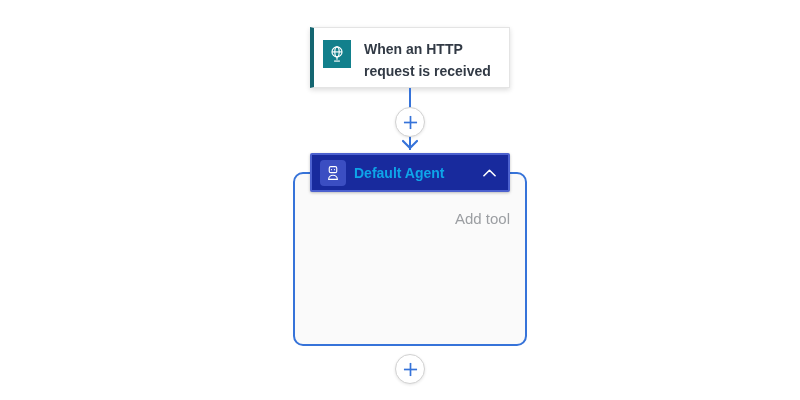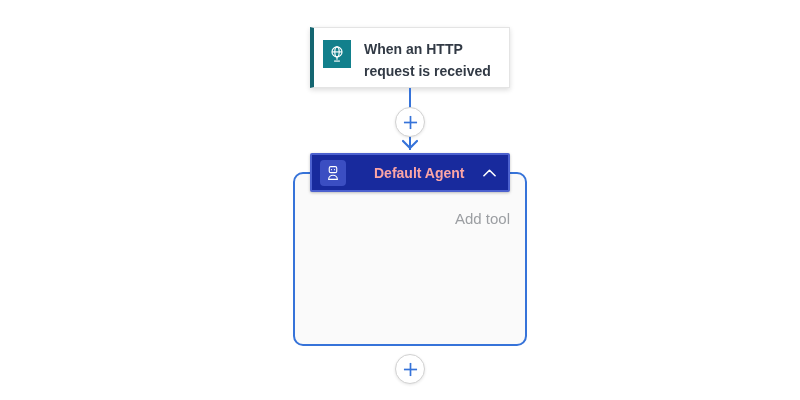--- a/index.html
+++ b/index.html
@@ -122,24 +122,24 @@
     width: 26px;
     height: 26px;
     flex: 0 0 26px;
     background: #3b4ec2;
     border-radius: 4px;
     display: flex;
     align-items: center;
     justify-content: center;
   }
   .agent-title {
-    margin-left: 28px;
+    margin-left: 8px;
     font-size: 14px;
     font-weight: 700;
-    color: #fca5a5;
+    color: #0ea5e9;
     flex: 1 1 auto;
   }
   .collapse-btn {
     background: transparent;
     border: none;
     padding: 2px 4px;
     display: flex;
     align-items: center;
     cursor: pointer;
   }

